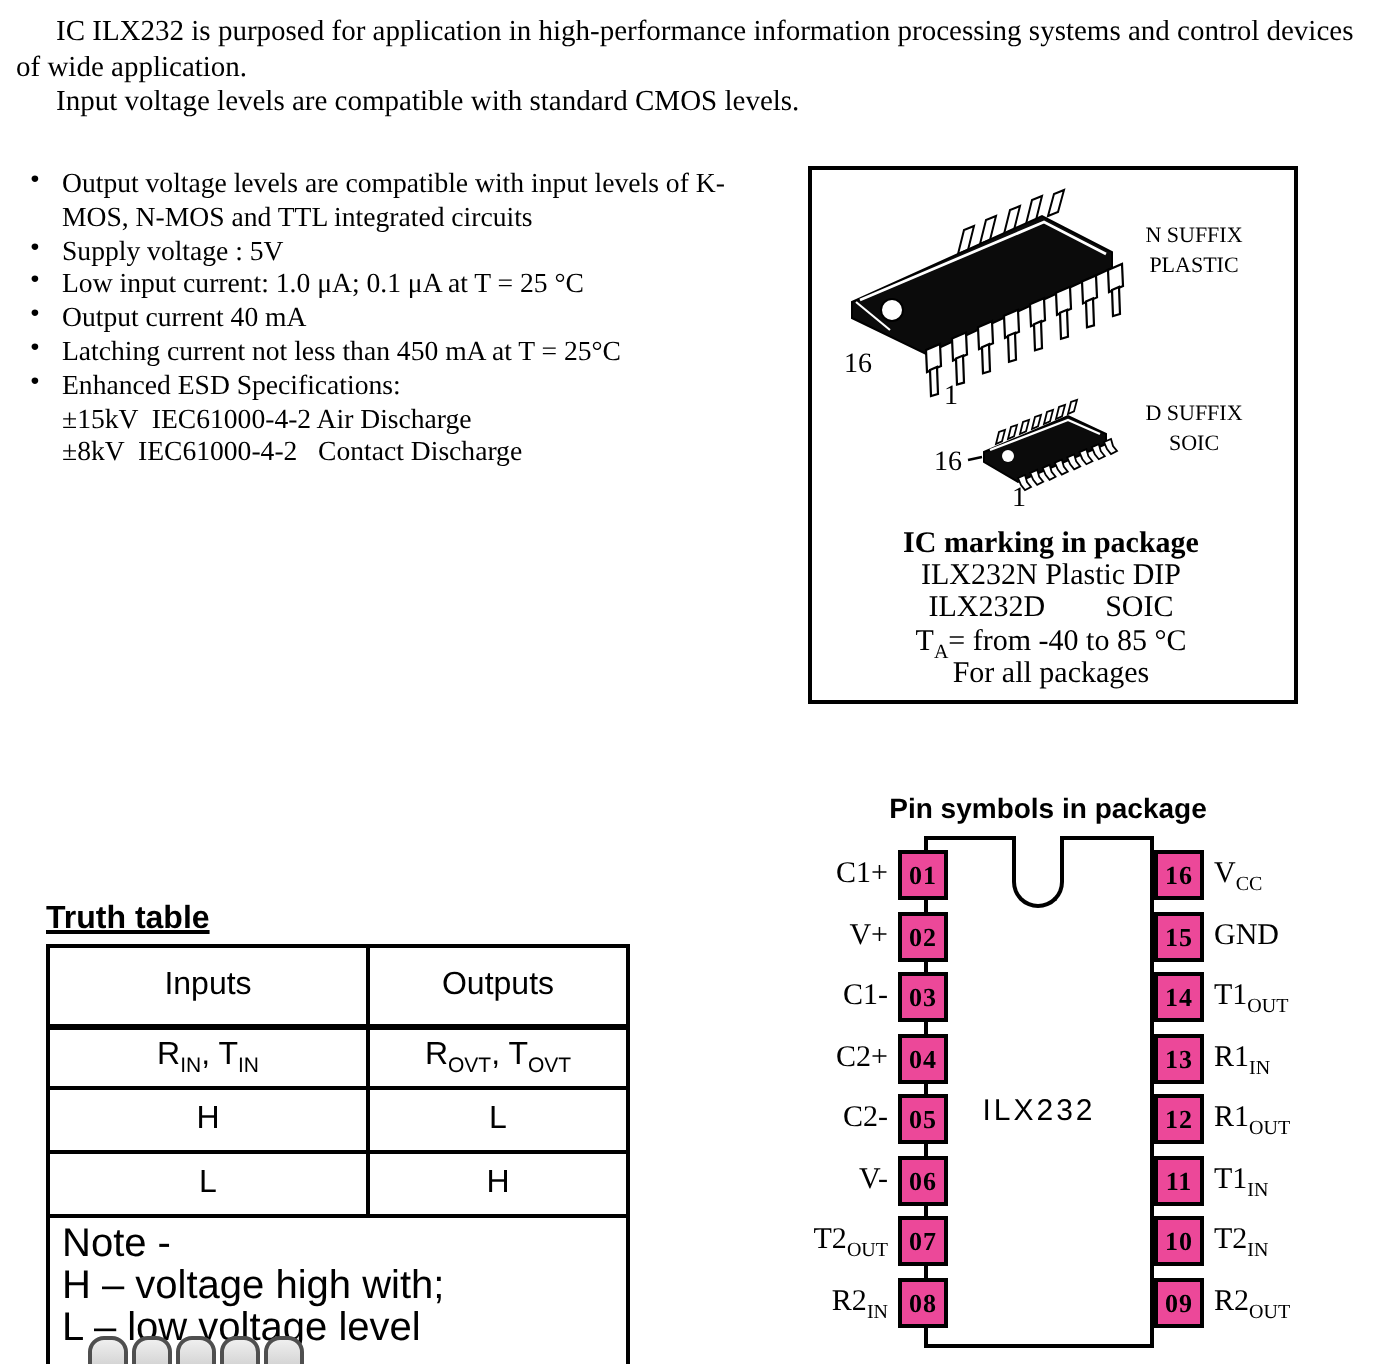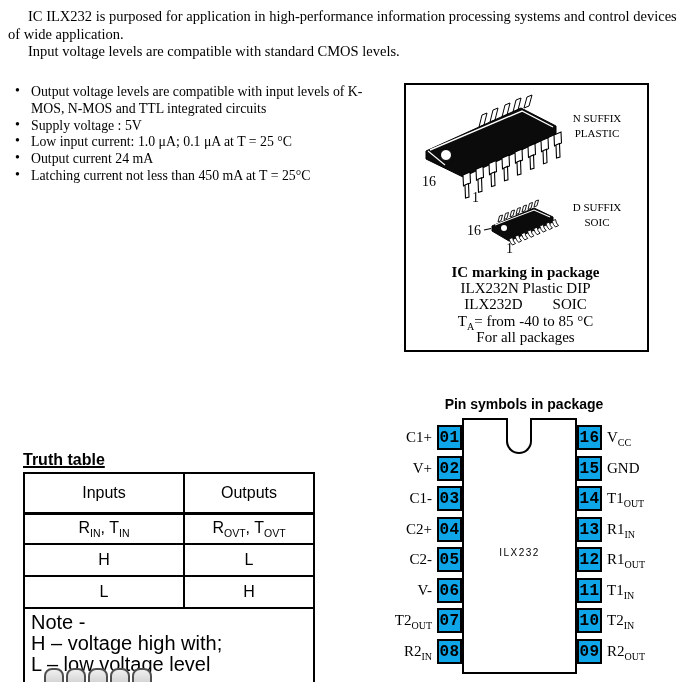--- a/index.html
+++ b/index.html
@@ -35,27 +35,27 @@
   tr.sig sub{font-size:10.5px;}
   tr.val td{height:30px;}
   tr.note td{height:74px;text-align:left;padding:3px 6px;font-size:20px;line-height:21px;vertical-align:top;}
   
   .pin-title{position:absolute;left:394px;top:396px;width:260px;text-align:center;
              font-weight:bold;font-size:14px;font-family:Liberation Sans, sans-serif;}
   .chip-body{position:absolute;left:462px;top:418px;width:115px;height:256px;border:2px solid #000;box-sizing:border-box;}
   .chip-notch{position:absolute;left:42px;top:-2px;width:26px;height:36px;background:#fff;
               border:2px solid #000;border-top:none;border-radius:0 0 13px 13px;box-sizing:border-box;}
   .chip-label{position:absolute;left:0;top:127px;width:111px;text-align:center;
-              font-family:"Liberation Sans",sans-serif;font-size:10px;letter-spacing:1.5px;}
+              font-family:"Liberation Sans",sans-serif;font-size:15px;letter-spacing:1.5px;}
   .pin-row{position:absolute;height:25px;display:flex;align-items:center;font-size:15px;}
-  .pin-row.pl{left:338px;width:124px;justify-content:flex-end;}
+  .pin-row.pl{left:350px;width:124px;justify-content:flex-end;}
   .pin-row.pr{left:577px;width:130px;justify-content:flex-start;}
   .pbox{display:flex;align-items:center;justify-content:center;width:25px;height:25px;
-        border:2px solid #000;box-sizing:border-box;background:#0ea5e9;
-        font-family:Liberation Mono, monospace;font-size:16px;font-weight:bold;letter-spacing:0.5px;flex:0 0 auto;}
+        border:2px solid #000;box-sizing:border-box;background:#ec4899;
+        font-family:Liberation Serif, serif;font-size:13px;font-weight:bold;letter-spacing:0.5px;flex:0 0 auto;}
   .plabel{white-space:nowrap;}
   .pl .plabel{margin-right:5px;}
   .pr .plabel{margin-left:5px;}
   
   .bubbles{position:absolute;left:44px;top:668px;display:flex;gap:2px;}
   .bubble{width:20px;height:22px;border:2px solid #4f4f4f;border-radius:8px;
           background:linear-gradient(#efefef,#c9c9c9);box-sizing:border-box;}
   svg text{font-family:"Liberation Serif",serif;}
 </style>
 </head>
@@ -66,22 +66,27 @@
   <div class="intro">
     <p>IC ILX232 is purposed for application in high-performance information processing systems and control devices of wide application.</p>
     <p>Input voltage levels are compatible with standard CMOS levels.</p>
   </div>
 
   <div class="features">
     <ul>
       <li><span>Output voltage levels are compatible with input levels of K-MOS, N-MOS and TTL integrated circuits</span></li>
       <li><span>Supply voltage : 5V</span></li>
       <li><span>Low input current: 1.0 μA; 0.1 μA at T = 25 °C</span></li>
-      <li><span>Output current 24 mA</span></li>
+      <li><span>Output current 40 mA</span></li>
       <li><span>Latching current not less than 450 mA at T = 25°C</span></li>
+      <li>
+        <span>Enhanced ESD Specifications:</span>
+        <div class="subline">±15kV  IEC61000-4-2 Air Discharge</div>
+        <div class="subline">±8kV  IEC61000-4-2   Contact Discharge</div>
+      </li>
     </ul>
   </div>
 
   <div class="pkg-box">
     <svg class="pkg-art" width="241" height="175" viewBox="0 0 241 175">
 
       <g fill="#fff" stroke="#000" stroke-width="1">
         <polygon points="73,42 78,40 81,28 76,30"></polygon>
         <polygon points="84,37 89,35 92,23 87,25"></polygon>
         <polygon points="96,32 101,30 104,18 99,20"></polygon>

